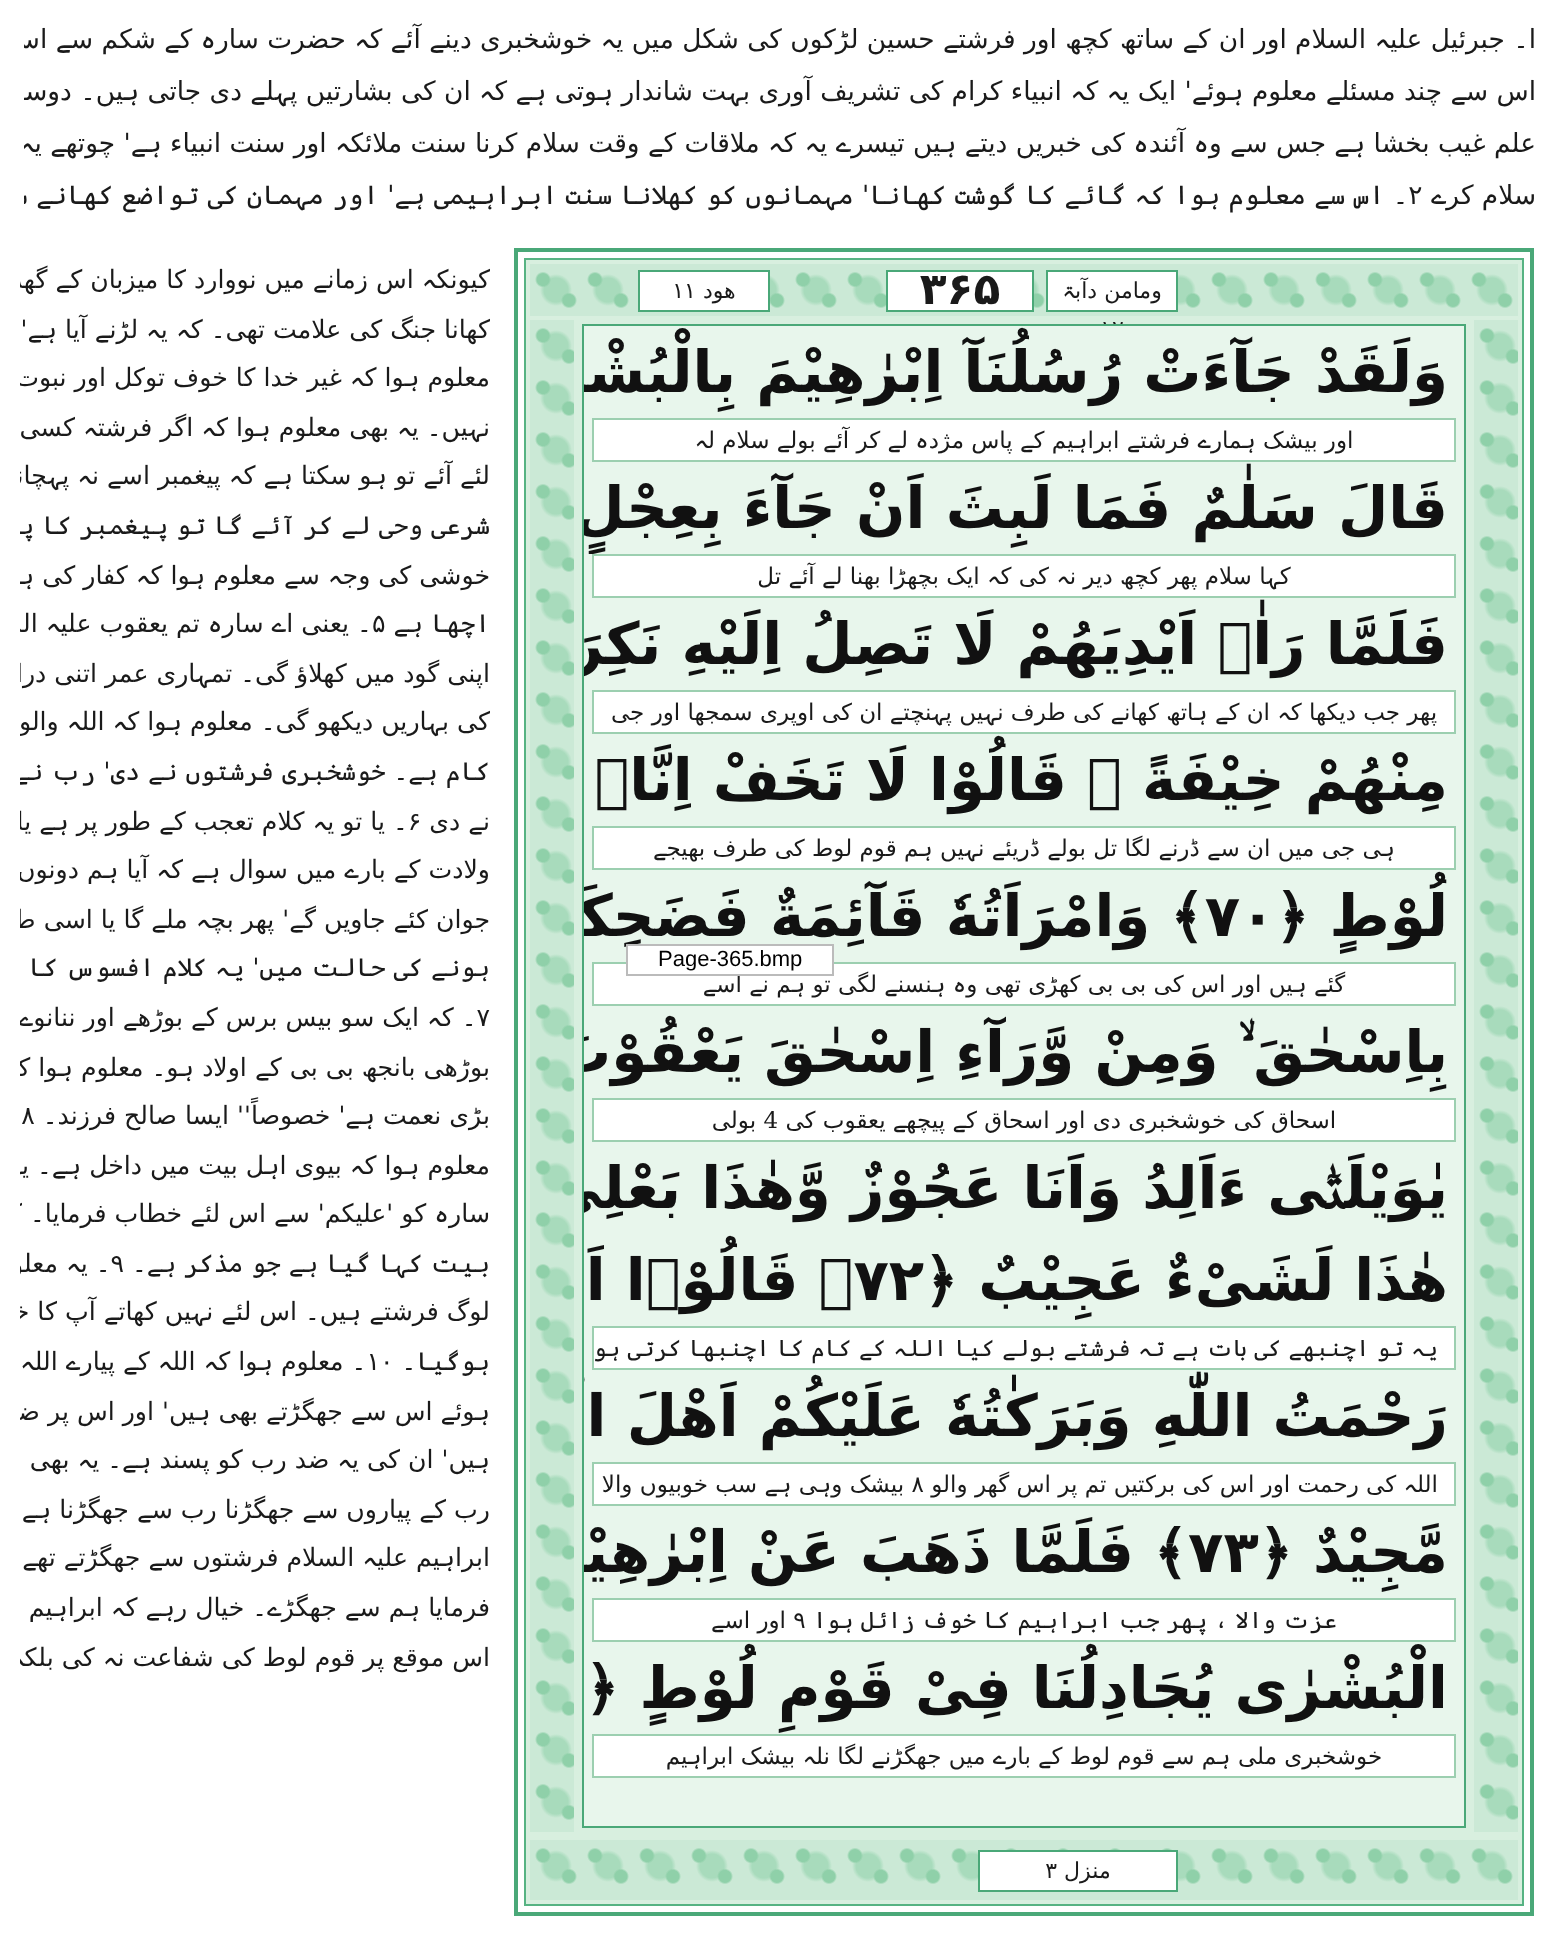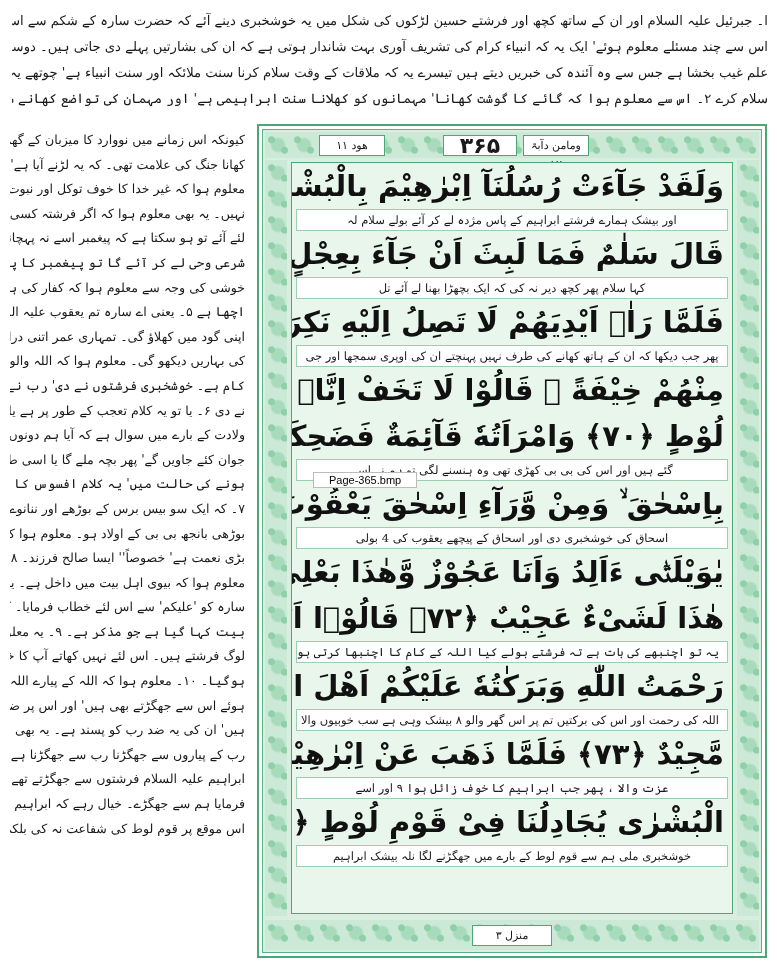--- a/index.html
+++ b/index.html
@@ -45,21 +45,21 @@
     border: 1px solid #4aa878; text-align: center; font-size: 11px; line-height: 19px;
     direction: rtl;
   }
   #surah-label { left: 54px; width: 66px; }
   #page-number { left: 178px; width: 74px; font-size: 22px; font-weight: bold; line-height: 19px; font-family: "DejaVu Sans", sans-serif; }
   #para-label { left: 258px; width: 66px; }
 
   #left-border  { position: absolute; left: 6px;  top: 34px; width: 22px; bottom: 40px; }
   #right-border { position: absolute; right: 6px; top: 34px; width: 22px; bottom: 40px; }
   #footer-band  { position: absolute; left: 6px; right: 6px; bottom: 6px; height: 30px; }
-  #manzil-label { left: 207px; width: 80px; top: 5px; }
+  #manzil-label { left: 224px; width: 100px; top: 5px; }
 
   #text-area {
     position: absolute; left: 32px; right: 32px; top: 36px; bottom: 42px;
     background: #e8f6ec; border: 1px solid #4aa878;
   }
   .ayah-line {
     height: 46px; font-size: 29px; line-height: 46px; font-weight: bold;
     color: #111; white-space: nowrap; overflow: hidden; padding: 0 8px;
     font-family: "DejaVu Sans", sans-serif; text-align: center; direction: rtl;
   }
@@ -127,20 +127,21 @@
   <div id="right-border" class="pattern"></div>
 
   <div id="text-area">
     <div class="ayah-line">وَلَقَدْ جَآءَتْ رُسُلُنَآ اِبْرٰهِيْمَ بِالْبُشْرٰى قَالُوْا سَلٰمًا</div>
     <div class="trans-line">اور بیشک ہمارے فرشتے ابراہیم کے پاس مژدہ لے کر آئے بولے سلام لہ</div>
     <div class="ayah-line">قَالَ سَلٰمٌ فَمَا لَبِثَ اَنْ جَآءَ بِعِجْلٍ حَنِيْذٍ ﴿۶۹﴾</div>
     <div class="trans-line">کہا سلام پھر کچھ دیر نہ کی کہ ایک بچھڑا بھنا لے آئے تل</div>
     <div class="ayah-line">فَلَمَّا رَاٰۤ اَيْدِيَهُمْ لَا تَصِلُ اِلَيْهِ نَكِرَهُمْ وَاَوْجَسَ</div>
     <div class="trans-line">پھر جب دیکھا کہ ان کے ہاتھ کھانے کی طرف نہیں پہنچتے ان کی اوپری سمجھا اور جی</div>
     <div class="ayah-line">مِنْهُمْ خِيْفَةً ۗ قَالُوْا لَا تَخَفْ اِنَّاۤ اُرْسِلْنَاۤ اِلٰى قَوْمِ</div>
+    <div class="trans-line">ہی جی میں ان سے ڈرنے لگا تل بولے ڈریئے نہیں ہم قوم لوط کی طرف بھیجے</div>
     <div class="ayah-line">لُوْطٍ ﴿۷۰﴾ وَامْرَاَتُهٗ قَآئِمَةٌ فَضَحِكَتْ فَبَشَّرْنٰهَا</div>
     <div class="trans-line">گئے ہیں اور اس کی بی بی کھڑی تھی وہ ہنسنے لگی تو ہم نے اسے</div>
     <div class="ayah-line">بِاِسْحٰقَ ۙ وَمِنْ وَّرَآءِ اِسْحٰقَ يَعْقُوْبَ ﴿۷۱﴾ قَالَتْ</div>
     <div class="trans-line">اسحاق کی خوشخبری دی اور اسحاق کے پیچھے یعقوب کی 4 بولی</div>
     <div class="ayah-line">يٰوَيْلَتٰۤى ءَاَلِدُ وَاَنَا عَجُوْزٌ وَّهٰذَا بَعْلِىْ شَيْخًا ۗ اِنَّ</div>
     <div class="ayah-line">هٰذَا لَشَىْءٌ عَجِيْبٌ ﴿۷۲﴾ قَالُوْۤا اَتَعْجَبِيْنَ مِنْ اَمْرِ اللّٰهِ</div>
     <div class="trans-line">یہ تو اچنبھے کی بات ہے تہ فرشتے بولے کیا اللہ کے کام کا اچنبھا کرتی ہو</div>
     <div class="ayah-line">رَحْمَتُ اللّٰهِ وَبَرَكٰتُهٗ عَلَيْكُمْ اَهْلَ الْبَيْتِ ۗ اِنَّهٗ حَمِيْدٌ</div>
     <div class="trans-line">اللہ کی رحمت اور اس کی برکتیں تم پر اس گھر والو ۸ بیشک وہی ہے سب خوبیوں والا</div>
     <div class="ayah-line">مَّجِيْدٌ ﴿۷۳﴾ فَلَمَّا ذَهَبَ عَنْ اِبْرٰهِيْمَ الرَّوْعُ وَجَآءَتْهُ</div>

